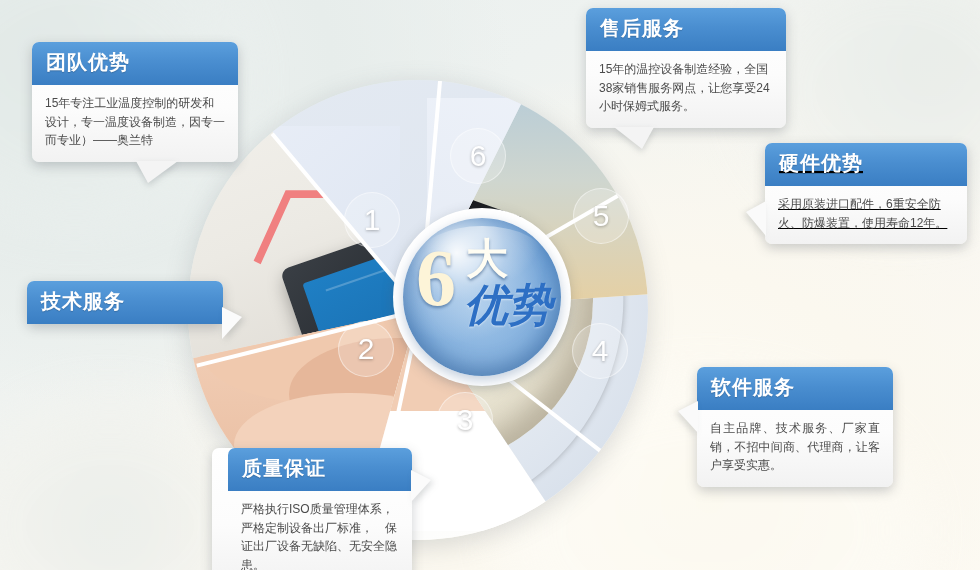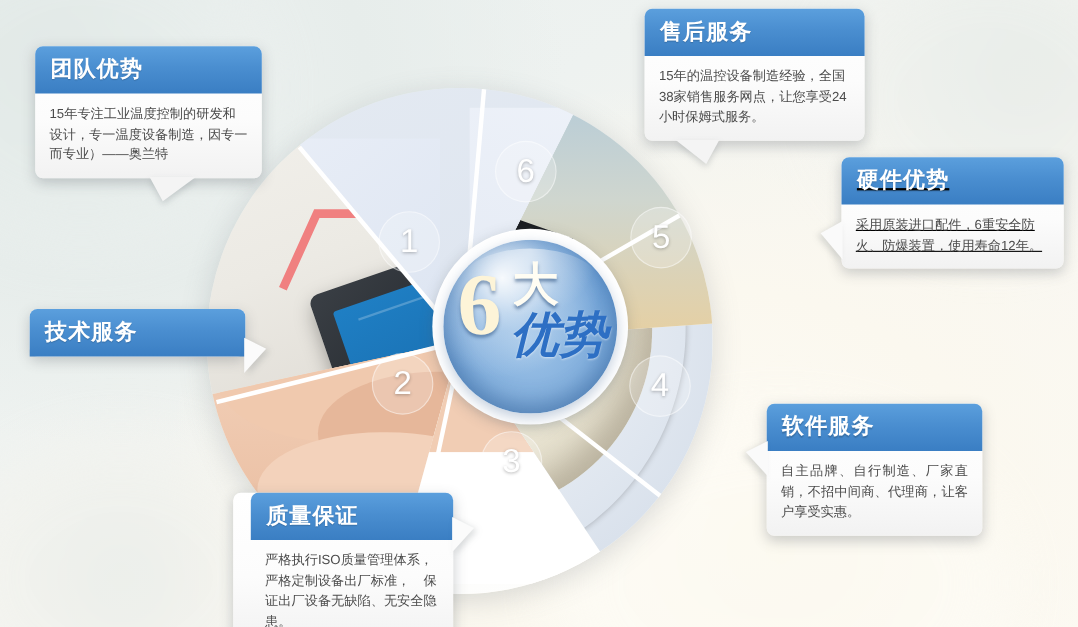--- a/index.html
+++ b/index.html
@@ -362,21 +362,21 @@
   </div>
 
   <div class="card" id="card-hw">
     <div class="hd">硬件优势</div>
     <div class="bd">采用原装进口配件，6重安全防火、防爆装置，使用寿命12年。</div>
     <div class="tail"></div>
   </div>
 
   <div class="card" id="card-sw">
     <div class="hd">软件服务</div>
-    <div class="bd ctr">自主品牌、自行制造、厂家直销，不招中间商、代理商，让客户享受实惠。</div>
+    <div class="bd ctr">自主品牌、技术服务、厂家直销，不招中间商、代理商，让客户享受实惠。</div>
     <div class="tail"></div>
   </div>
 
   <div class="card" id="card-qa">
     <div class="hd">质量保证</div>
     <div class="bd">严格执行ISO质量管理体系，严格定制设备出厂标准，　保证出厂设备无缺陷、无安全隐患。</div>
     <div class="tail"></div>
   </div>
 
   <div class="card" id="card-tech">

